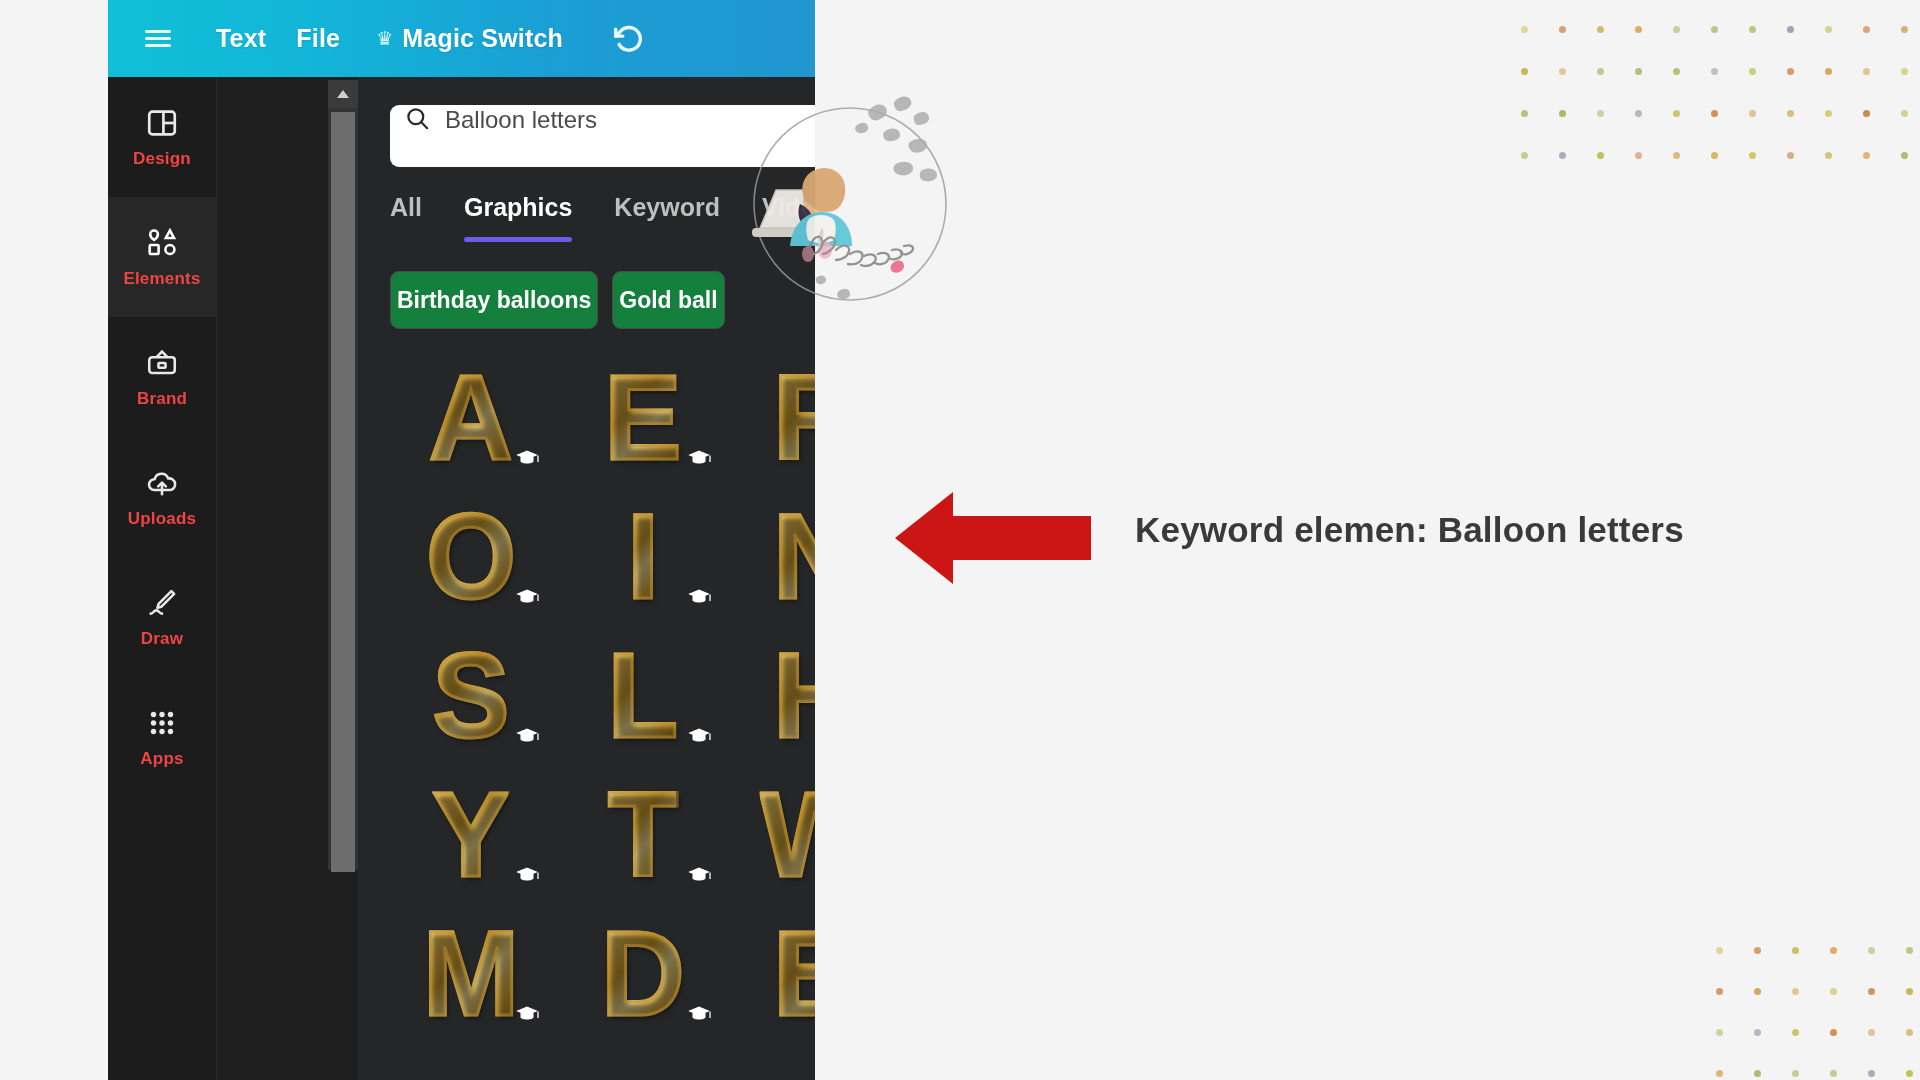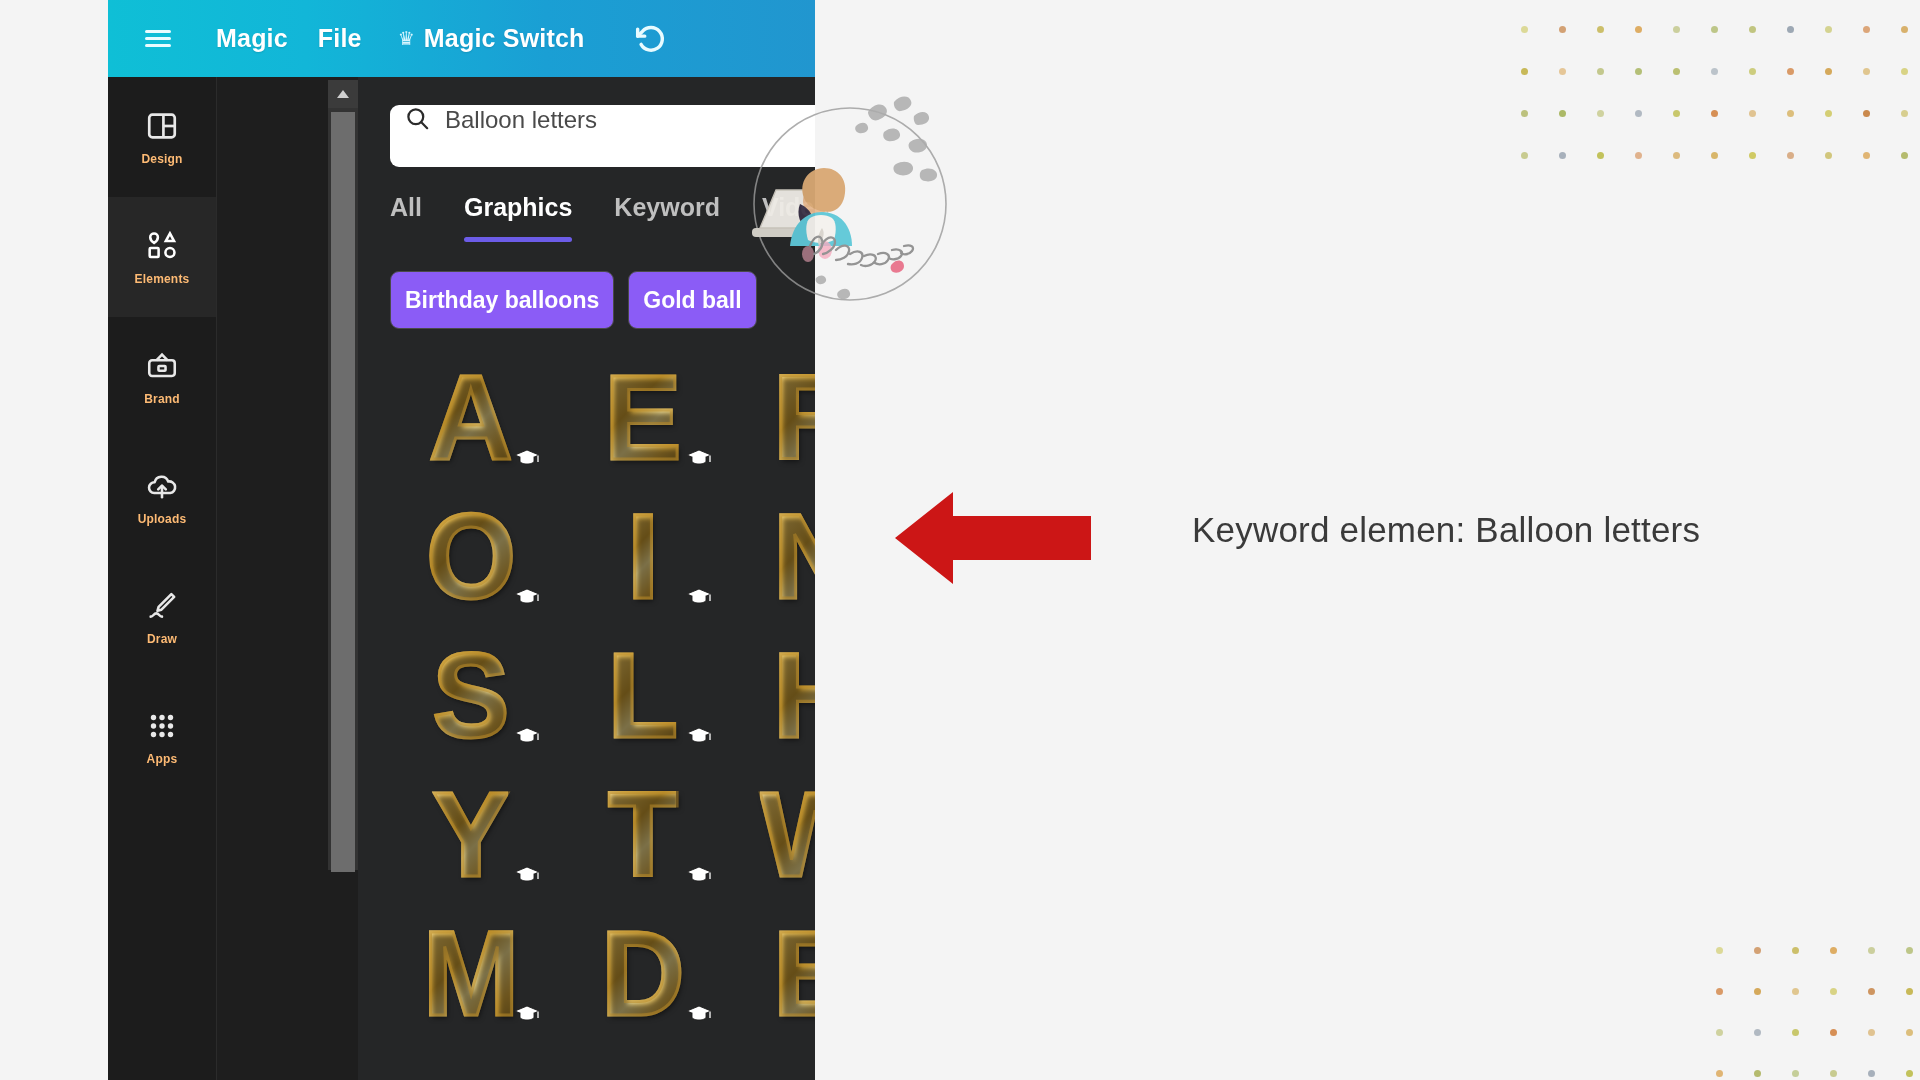--- a/index.html
+++ b/index.html
@@ -113,22 +113,22 @@
     height: 120px;
     display: flex;
     flex-direction: column;
     align-items: center;
     justify-content: center;
     gap: 9px;
     cursor: pointer;
   }
   .rail-item.active { background: #272727; }
   .rail-label {
-    color: #fdba74;
-    font-size: 12px;
+    color: #ef4444;
+    font-size: 17px;
     font-weight: bold;
     letter-spacing: .2px;
   }
   .rail-icon { width: 34px; height: 34px; display:block; }
 
   
   #rail-scrollbar {
     position: absolute;
     left: 220px; top: 80px;
     width: 30px; height: 790px;
@@ -205,24 +205,24 @@
 
   #chips-row {
     position: absolute; left: 32px; top: 190px;
     width: 510px; height: 66px;
     display: flex; align-items: center; gap: 14px;
     overflow: hidden;
   }
   .chip {
     height: 56px;
     display: flex; align-items: center;
-    padding: 0 14px;
+    padding: 0 6px;
     border: 1px solid #4a4a4a;
     border-radius: 9px;
-    background: #8b5cf6;
+    background: #15803d;
     color: #ffffff;
     font-size: 23px;
     font-weight: bold;
     white-space: nowrap;
     cursor: pointer;
   }
 
   
   #results-grid {
     position: absolute;
@@ -269,23 +269,23 @@
   }
 
   
   #annotation-arrow {
     position: absolute;
     left: 895px; top: 488px;
     width: 196px; height: 100px;
   }
   #annotation-text {
     position: absolute;
-    left: 1192px; top: 510px;
+    left: 1135px; top: 510px;
     font-size: 35px;
-    font-weight: normal;
+    font-weight: bold;
     color: #3a3a3a;
     white-space: nowrap;
     letter-spacing: .2px;
   }
 </style>
 </head>
 <body>
 
 <div id="root">
 
@@ -365,21 +365,21 @@
   <div id="app-window">
 
     <div id="topbar">
       <div id="hamburger-button">
         <div class="ham-bars">
           <span></span>
             <span></span>
             <span></span>
         </div>
       </div>
-      <div class="topbar-item">Magic</div>
+      <div class="topbar-item">Text</div>
       <div class="topbar-item">File</div>
       <div id="magic-switch-group">
         <span id="crown-icon">♛</span>
         <span class="topbar-item" style="margin-left:0">Magic Switch</span>
       </div>
       <div id="undo-button">
         <svg width="34" height="34" viewBox="0 0 24 24" fill="none" stroke="#e8fbff" stroke-width="2.4" stroke-linecap="round" stroke-linejoin="round">
           <polyline points="9 10 4 10 4 5"></polyline>
           <path d="M4 10l3.5-3.5a8 8 0 1 1-1.1 9.3"></path>
         </svg>

